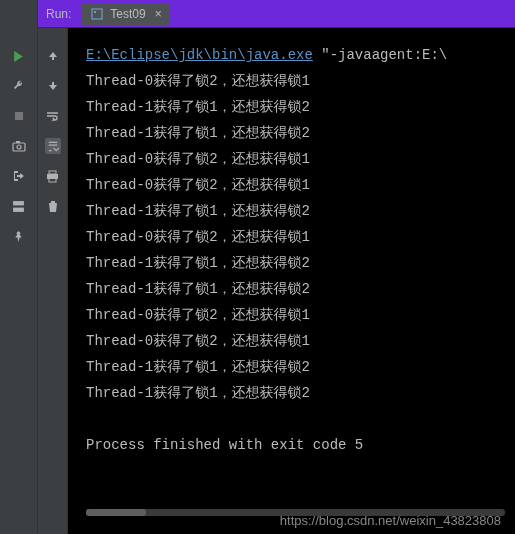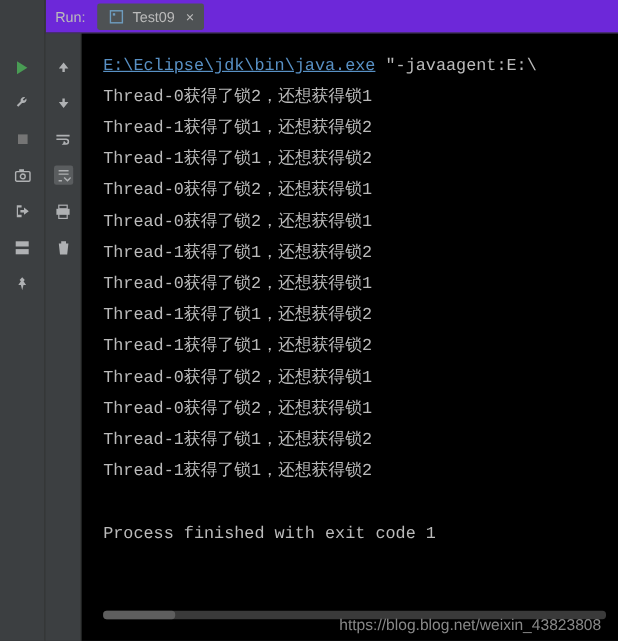--- a/index.html
+++ b/index.html
@@ -227,19 +227,19 @@
       <div class="console-line">Thread-1获得了锁1，还想获得锁2</div>
       <div class="console-line">Thread-0获得了锁2，还想获得锁1</div>
       <div class="console-line">Thread-1获得了锁1，还想获得锁2</div>
       <div class="console-line">Thread-1获得了锁1，还想获得锁2</div>
       <div class="console-line">Thread-0获得了锁2，还想获得锁1</div>
       <div class="console-line">Thread-0获得了锁2，还想获得锁1</div>
       <div class="console-line">Thread-1获得了锁1，还想获得锁2</div>
       <div class="console-line">Thread-1获得了锁1，还想获得锁2</div>
     </div>
   <div class="console-line">&nbsp;</div>
-  <div class="console-line">Process finished with exit code 1</div>
+  <div class="console-line">Process finished with exit code 5</div>
   <div class="scrollbar-h">
     <div class="scrollbar-thumb"></div>
   </div>
 </div>
 
-<div class="watermark">https://blog.blog.net/weixin_43823808</div>
+<div class="watermark">https://blog.csdn.net/weixin_43823808</div>
 
 </body></html>

